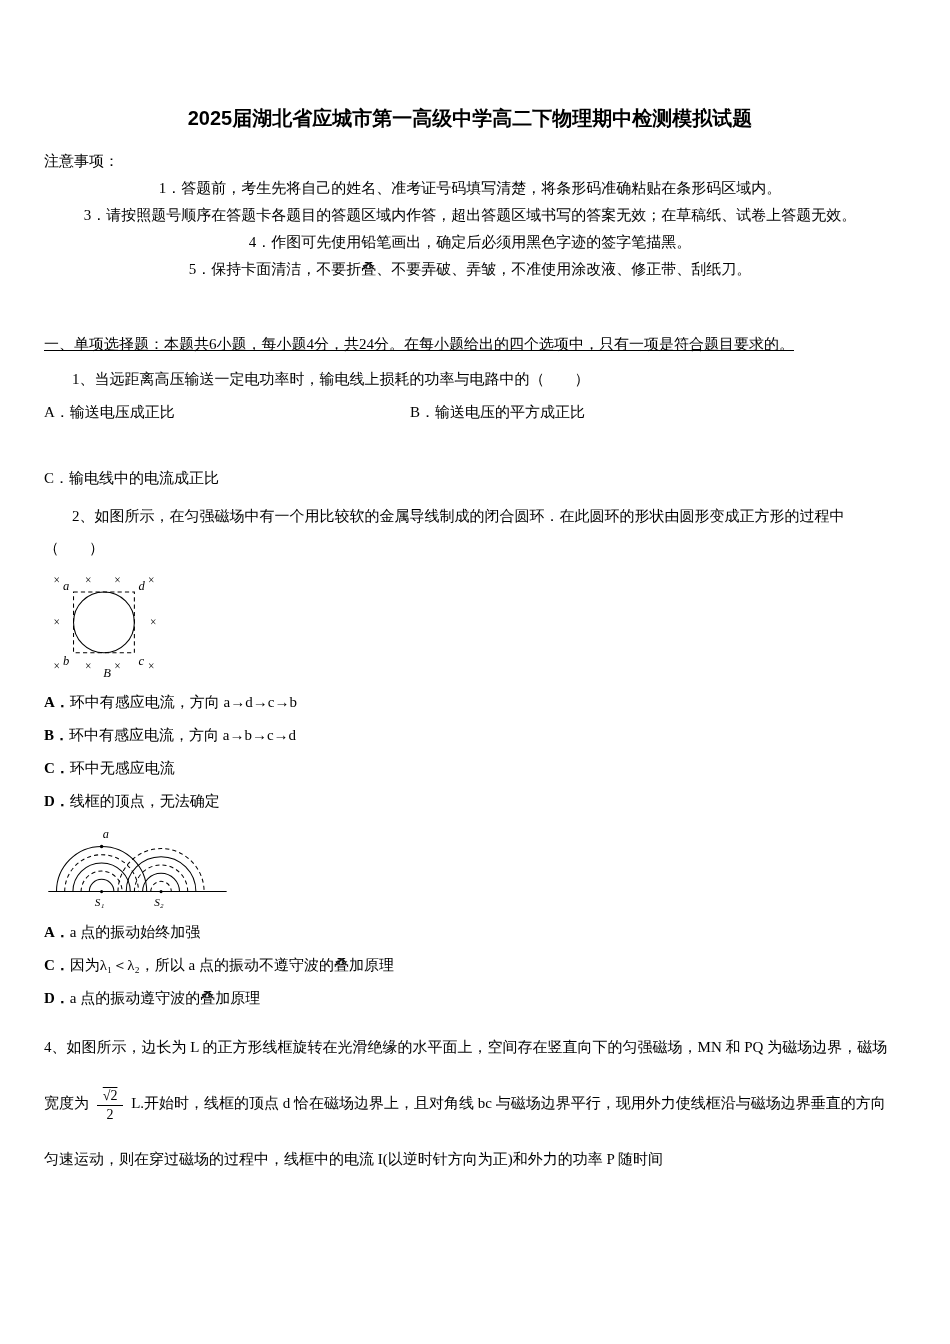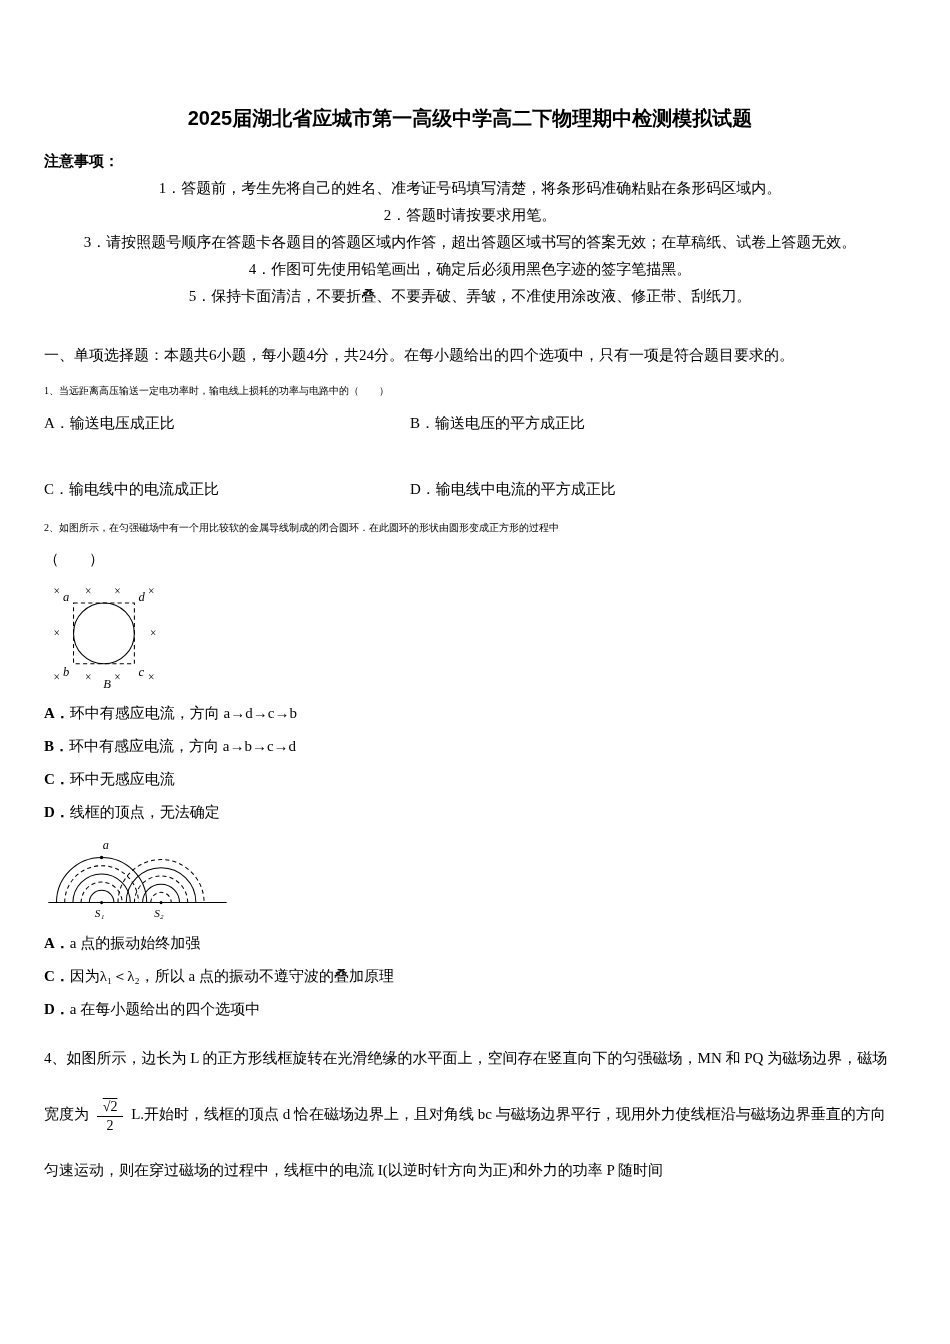--- a/index.html
+++ b/index.html
@@ -16,24 +16,24 @@
     background: #fff;
   }
   .title {
     font-family: "Liberation Sans", "DejaVu Sans", sans-serif;
     font-size: 20px;
     font-weight: bold;
     text-align: center;
     margin: 0 0 16px 0;
     line-height: 28px;
   }
-  .notice-header { font-size: 15px; font-weight: bold; line-height: 27px; }
+  .notice-header { font-size: 15px; font-weight: normal; line-height: 27px; }
   .notice-item { font-size: 15px; line-height: 27px; text-align: center; }
-  .section-header { margin-top: 32px; font-size: 15px; line-height: 27px; }
-  .stem { font-size: 10px; line-height: 33px; margin-top: 5px; }
+  .section-header { margin-top: 48px; font-size: 15px; line-height: 27px; text-decoration: underline; }
+  .stem { font-size: 15px; line-height: 33px; margin-top: 5px; margin-left: 28px; }
   .q1-options {
     display: grid;
     grid-template-columns: 333px 1fr;
     font-size: 15px;
     line-height: 33px;
     gap: 33px;
   }
   .opt-line { font-size: 15px; line-height: 33px; }
   .opt-letter-bold { font-weight: bold; }
   .blank-line { font-size: 15px; line-height: 30px; }
@@ -63,35 +63,33 @@
 </head>
 <body>
 
 <div class="page">
 
   <h1 class="title">2025届湖北省应城市第一高级中学高二下物理期中检测模拟试题</h1>
 
   <div>
     <div class="notice-header">注意事项：</div>
     <div class="notice-item">1．答题前，考生先将自己的姓名、准考证号码填写清楚，将条形码准确粘贴在条形码区域内。</div>
-    <div class="notice-item">2．答题时请按要求用笔。</div>
     <div class="notice-item">3．请按照题号顺序在答题卡各题目的答题区域内作答，超出答题区域书写的答案无效；在草稿纸、试卷上答题无效。</div>
     <div class="notice-item">4．作图可先使用铅笔画出，确定后必须用黑色字迹的签字笔描黑。</div>
     <div class="notice-item">5．保持卡面清洁，不要折叠、不要弄破、弄皱，不准使用涂改液、修正带、刮纸刀。</div>
   </div>
 
   <div class="section-header">一、单项选择题：本题共6小题，每小题4分，共24分。在每小题给出的四个选项中，只有一项是符合题目要求的。</div>
 
   <div>
     <div class="stem">1、当远距离高压输送一定电功率时，输电线上损耗的功率与电路中的（　　）</div>
     <div class="q1-options">
       <div class="opt-line"><span>A．</span><span>输送电压成正比</span></div>
       <div class="opt-line"><span>B．</span><span>输送电压的平方成正比</span></div>
       <div class="opt-line"><span>C．</span><span>输电线中的电流成正比</span></div>
-      <div class="opt-line"><span>D．</span><span>输电线中电流的平方成正比</span></div>
     </div>
   </div>
 
   <div>
     <div class="stem">2、如图所示，在匀强磁场中有一个用比较软的金属导线制成的闭合圆环．在此圆环的形状由圆形变成正方形的过程中</div>
     <div class="blank-line">（　　）</div>
 
     <div class="figure">
       <svg class="fig-svg" width="118" height="107" viewBox="0 0 112 102">
 
@@ -148,21 +146,21 @@
 
         <circle cx="54" cy="64" r="1.5" fill="#000"></circle>
         <circle cx="112" cy="64" r="1.5" fill="#000"></circle>
         <text class="svg-italic" x="52" y="78" font-size="11" text-anchor="middle">S₁</text>
         <text class="svg-italic" x="110" y="78" font-size="11" text-anchor="middle">S₂</text>
       </svg>
     </div>
 
     <div class="opt-line"><span class="opt-letter-bold">A．</span><span>a 点的振动始终加强</span></div>
     <div class="opt-line"><span class="opt-letter-bold">C．</span><span>因为λ₁＜λ₂，所以 a 点的振动不遵守波的叠加原理</span></div>
-    <div class="opt-line"><span class="opt-letter-bold">D．</span><span>a 在每小题给出的四个选项中</span></div>
+    <div class="opt-line"><span class="opt-letter-bold">D．</span><span>a 点的振动遵守波的叠加原理</span></div>
   </div>
 
   <div>
     <div class="q4-stem">
       <span>4、如图所示，边长为 L 的正方形线框旋转在光滑绝缘的水平面上，空间存在竖直向下的匀强磁场，MN 和 PQ 为磁场边界，磁场宽度为</span>
       <span class="frac"><span class="num">√2</span><span class="den">2</span></span>
       <span>L.开始时，线框的顶点 d 恰在磁场边界上，且对角线 bc 与磁场边界平行，现用外力使线框沿与磁场边界垂直的方向匀速运动，则在穿过磁场的过程中，线框中的电流 I(以逆时针方向为正)和外力的功率 P 随时间</span>
     </div>
   </div>
 

